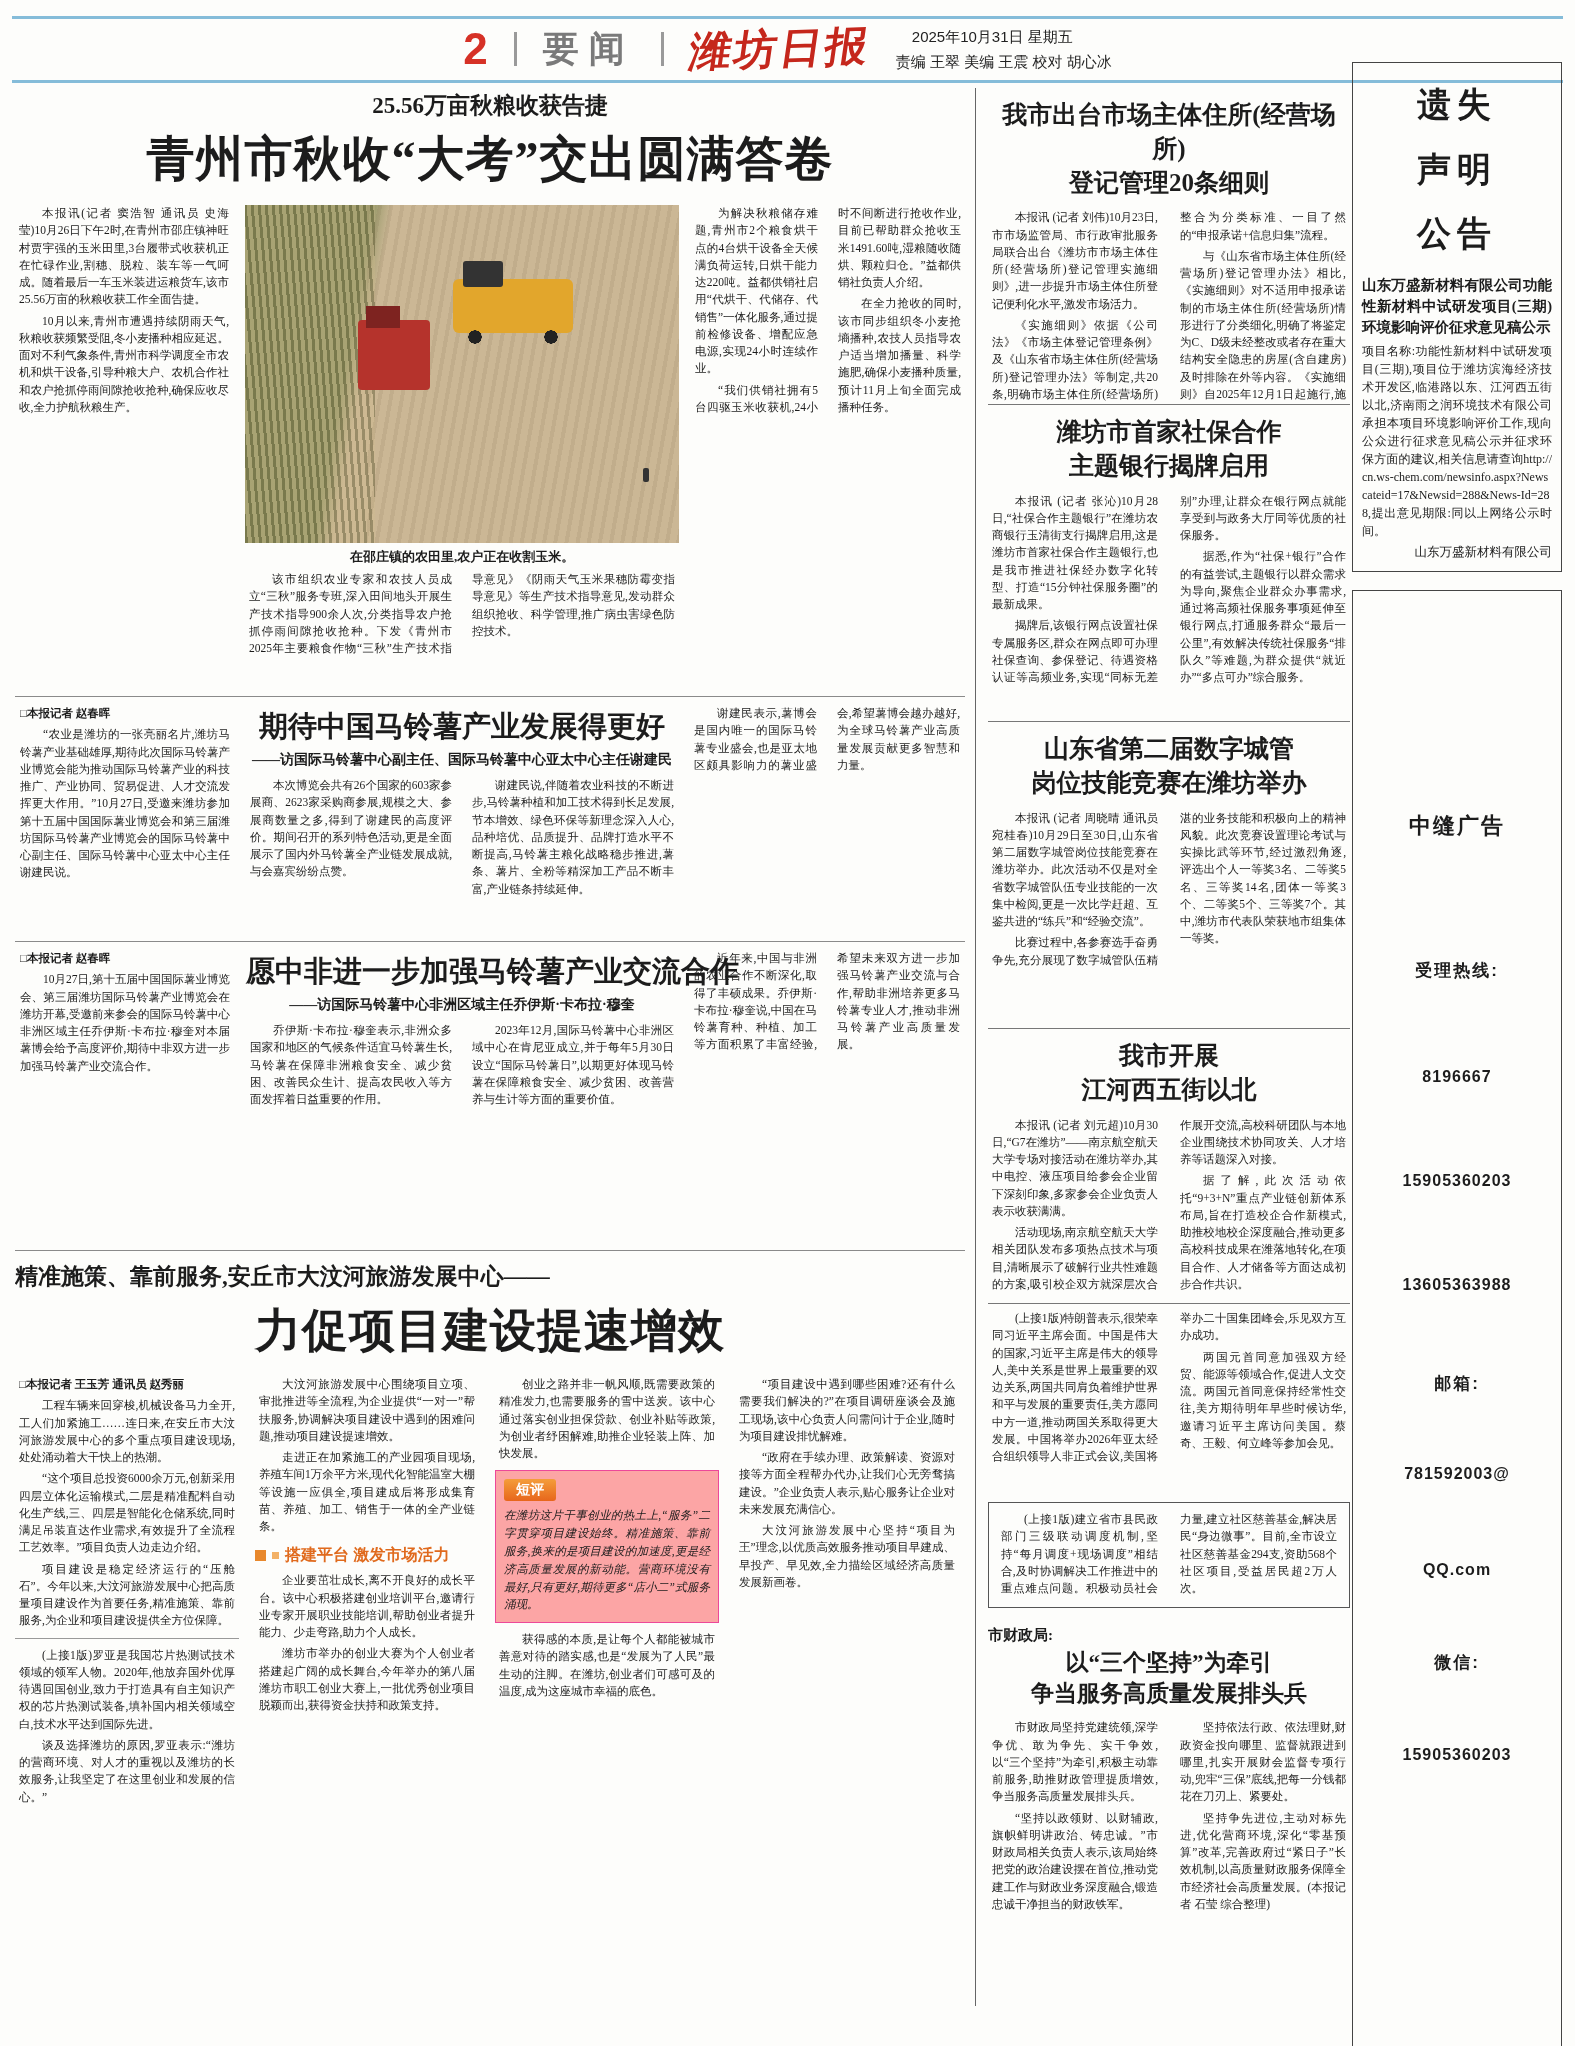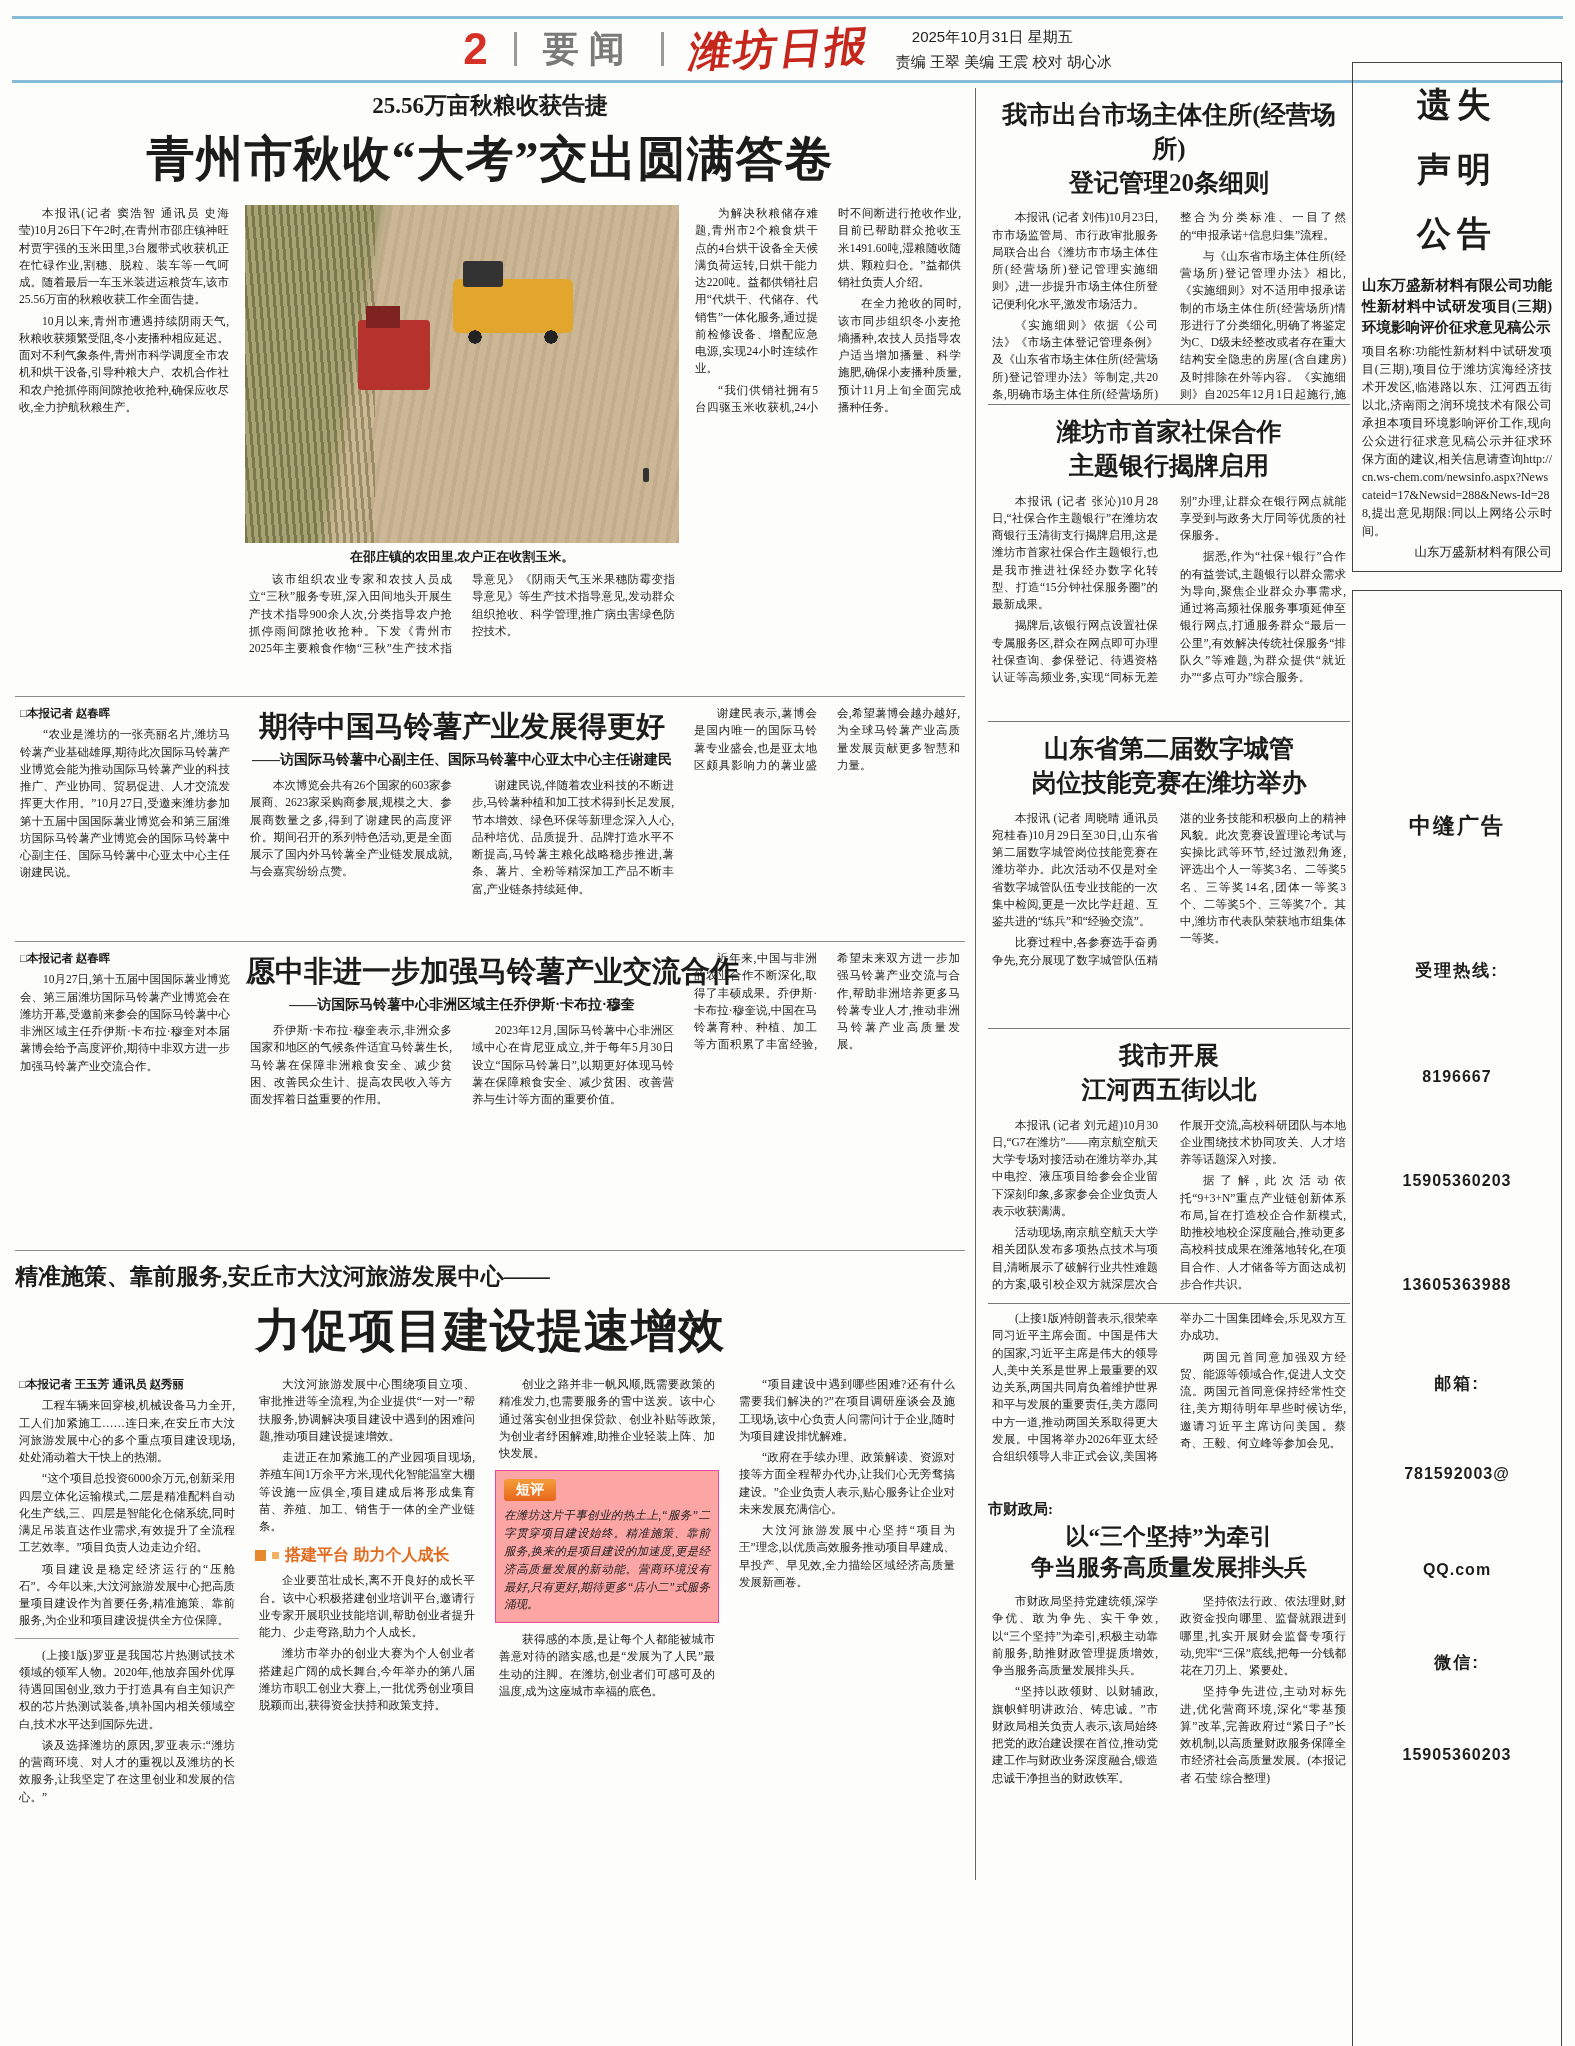--- a/index.html
+++ b/index.html
@@ -187,21 +187,21 @@
         <div class="cont-rule"></div>
         <p>(上接1版)罗亚是我国芯片热测试技术领域的领军人物。2020年,他放弃国外优厚待遇回国创业,致力于打造具有自主知识产权的芯片热测试装备,填补国内相关领域空白,技术水平达到国际先进。</p>
         <p>谈及选择潍坊的原因,罗亚表示:“潍坊的营商环境、对人才的重视以及潍坊的长效服务,让我坚定了在这里创业和发展的信心。”</p>
       </div>
       <div class="col4 btxt">
         <p>大汶河旅游发展中心围绕项目立项、审批推进等全流程,为企业提供“一对一”帮扶服务,协调解决项目建设中遇到的困难问题,推动项目建设提速增效。</p>
         <p>走进正在加紧施工的产业园项目现场,养殖车间1万余平方米,现代化智能温室大棚等设施一应俱全,项目建成后将形成集育苗、养殖、加工、销售于一体的全产业链条。</p>
         <div class="subhead">
           <span class="sq"></span>
           <span class="sq2"></span>
-          <span>搭建平台  助力个人成长</span>
+          <span>搭建平台  激发市场活力</span>
         </div>
         <p>企业要茁壮成长,离不开良好的成长平台。该中心积极搭建创业培训平台,邀请行业专家开展职业技能培训,帮助创业者提升能力、少走弯路,助力个人成长。</p>
         <p>潍坊市举办的创业大赛为个人创业者搭建起广阔的成长舞台,今年举办的第八届潍坊市职工创业大赛上,一批优秀创业项目脱颖而出,获得资金扶持和政策支持。</p>
       </div>
       <div class="col4 btxt">
         <p>创业之路并非一帆风顺,既需要政策的精准发力,也需要服务的雪中送炭。该中心通过落实创业担保贷款、创业补贴等政策,为创业者纾困解难,助推企业轻装上阵、加快发展。</p>
         <div class="review-box">
           <span class="review-tab">短评</span>
           <div class="review-text">在潍坊这片干事创业的热土上,“服务”二字贯穿项目建设始终。精准施策、靠前服务,换来的是项目建设的加速度,更是经济高质量发展的新动能。营商环境没有最好,只有更好,期待更多“店小二”式服务涌现。</div>
         </div>
@@ -265,20 +265,25 @@
     </div>
   </div>
 
   <div class="r-art" style="height:172px;border-bottom:none;">
     <div class="r-cols btxt">
       <p>(上接1版)特朗普表示,很荣幸同习近平主席会面。中国是伟大的国家,习近平主席是伟大的领导人,美中关系是世界上最重要的双边关系,两国共同肩负着维护世界和平与发展的重要责任,美方愿同中方一道,推动两国关系取得更大发展。中国将举办2026年亚太经合组织领导人非正式会议,美国将举办二十国集团峰会,乐见双方互办成功。</p>
       <p>两国元首同意加强双方经贸、能源等领域合作,促进人文交流。两国元首同意保持经常性交往,美方期待明年早些时候访华,邀请习近平主席访问美国。蔡奇、王毅、何立峰等参加会见。</p>
     </div>
   </div>
 
+  <div class="r-box">
+    <div class="r-cols btxt">
+      <p>(上接1版)建立省市县民政部门三级联动调度机制,坚持“每月调度+现场调度”相结合,及时协调解决工作推进中的重点难点问题。积极动员社会力量,建立社区慈善基金,解决居民“身边微事”。目前,全市设立社区慈善基金294支,资助568个社区项目,受益居民超2万人次。</p>
+    </div>
+  </div>
 
   <div class="r-art" style="height:372px;border-bottom:none;">
     <div class="dept">市财政局:</div>
     <div class="headline-r" style="font-size:23px;margin-top:0;">
       <span style="display:block;">以“三个坚持”为牵引</span>
       <span style="display:block;">争当服务高质量发展排头兵</span>
     </div>
     <div class="r-cols btxt">
       <p>市财政局坚持党建统领,深学争优、敢为争先、实干争效,以“三个坚持”为牵引,积极主动靠前服务,助推财政管理提质增效,争当服务高质量发展排头兵。</p>
       <p>“坚持以政领财、以财辅政,旗帜鲜明讲政治、铸忠诚。”市财政局相关负责人表示,该局始终把党的政治建设摆在首位,推动党建工作与财政业务深度融合,锻造忠诚干净担当的财政铁军。</p>

